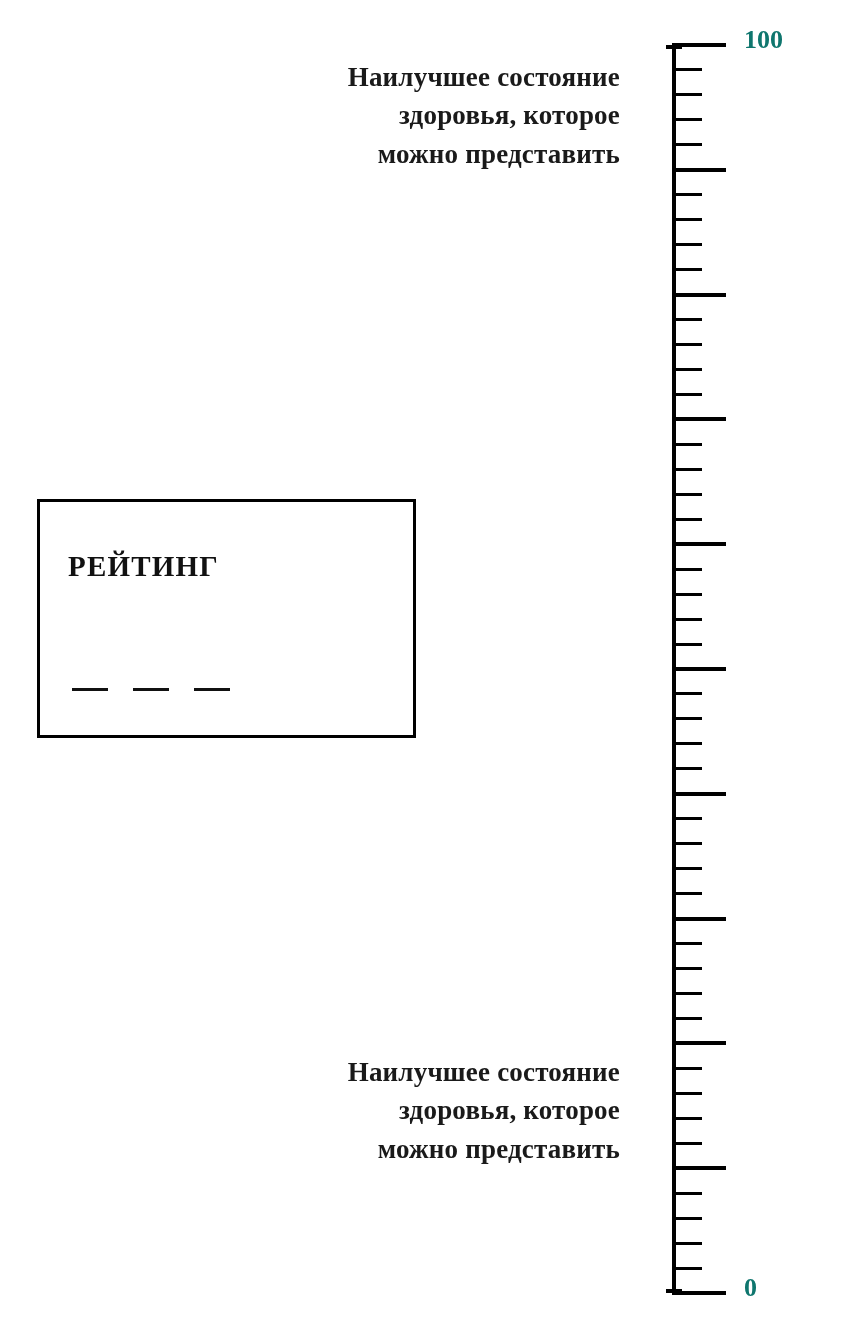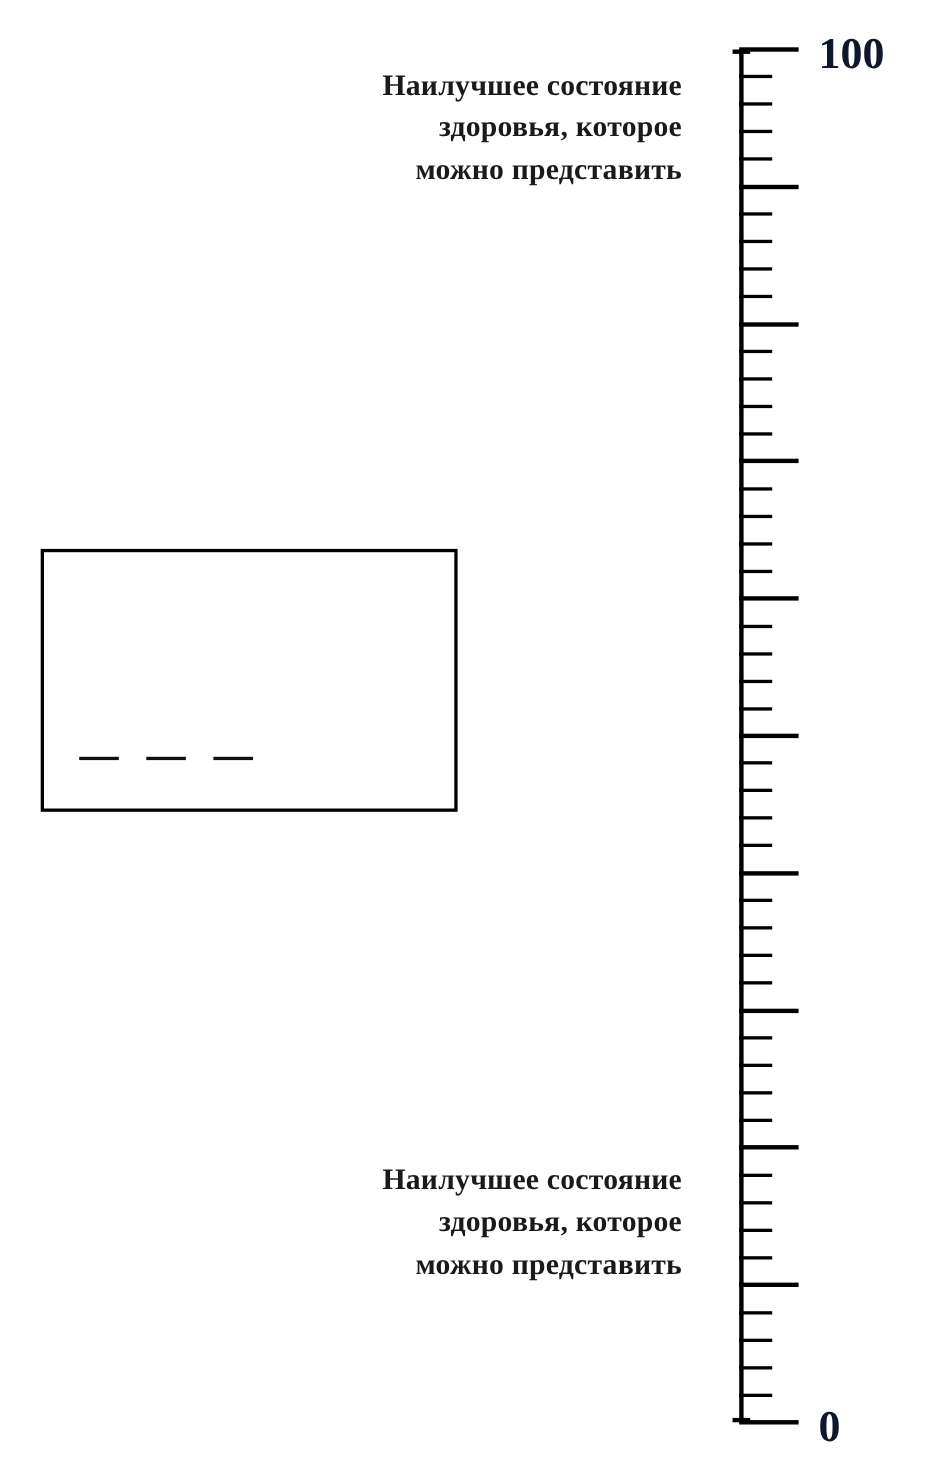--- a/index.html
+++ b/index.html
@@ -98,34 +98,35 @@
   }
   .endcap {
     position: absolute;
     left: -6px;
     width: 16px;
     height: 4px;
     background: #000000;
   }
   .scale-number {
     position: absolute;
-    font-size: 40px;
+    font-size: 26px;
     font-weight: bold;
-    color: #0f172a;
+    color: #0f766e;
     left: 72px;
   }
   #scale-num-top { top: -20px; }
   #scale-num-bottom { top: 1228px; }
 </style>
 </head>
 <body>
 
 <div class="label-block" id="top-label">Наилучшее состояние здоровья, которое можно представить</div>
 
 <div id="rating-box">
+  <div id="rating-title">РЕЙТИНГ</div>
   <div class="blank-line" id="blank-1"></div>
   <div class="blank-line" id="blank-2"></div>
   <div class="blank-line" id="blank-3"></div>
 </div>
 
 <div class="label-block" id="bottom-label">Наилучшее состояние здоровья, которое можно представить</div>
 
 <div id="scale">
   <div id="scale-axis"></div>
   <div class="endcap" style="top:0px;"></div>

